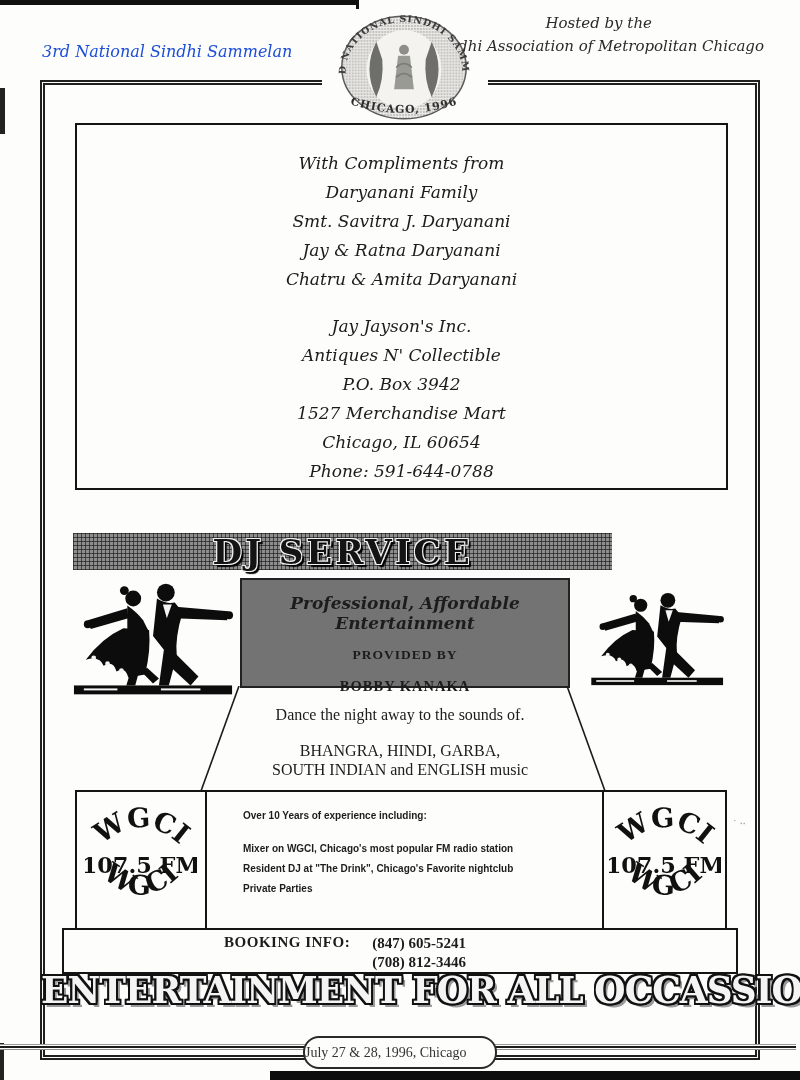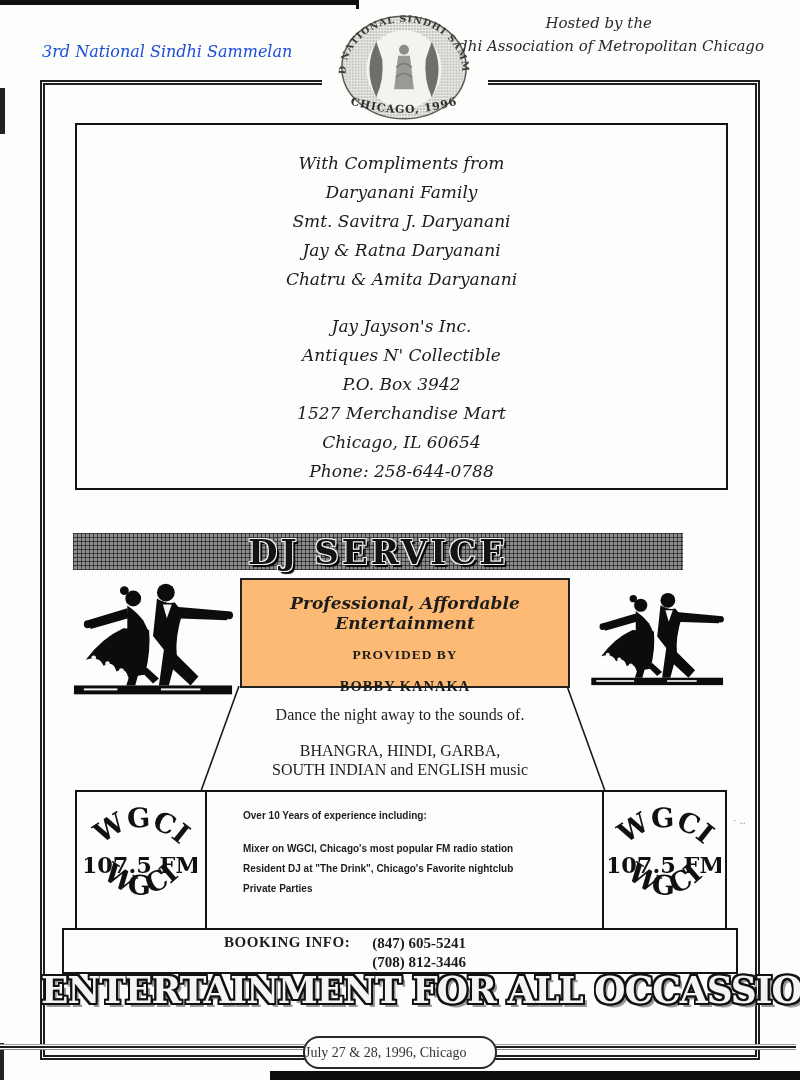--- a/index.html
+++ b/index.html
@@ -26,37 +26,37 @@
   .logo{left:325px;top:10px;}
 
   
   .comp-box{left:75px;top:123px;width:649px;height:363px;border:2px solid #141414;
             text-align:center;}
   .comp-group{font-style:italic;font-family:"DejaVu Serif",serif;font-size:17px;line-height:29px;}
   .comp-g1{margin-top:24px;}
   .comp-g2{margin-top:18px;}
 
   
-  .dj-banner{left:73px;top:533px;width:610px;height:37px;
+  .dj-banner{left:73px;top:533px;width:539px;height:37px;
     background-color:#8d8d8d;
     background-image:
       repeating-linear-gradient(0deg, rgba(15,15,15,.6) 0 1px, transparent 1px 4px),
       repeating-linear-gradient(90deg, rgba(15,15,15,.6) 0 1px, transparent 1px 4px);
     display:flex;align-items:center;justify-content:center;}
   .dj-banner-text{font-family:"DejaVu Serif",serif;font-weight:bold;font-size:34px;
     letter-spacing:3px;color:#141414;
     text-shadow:-1px -1px 0 #f2f2f2,1px -1px 0 #f2f2f2,-1px 1px 0 #f2f2f2,
                 1px 1px 0 #f2f2f2,3px 3px 1px #000;}
 
   .dancer-left{left:70px;top:578px;}
   .dancer-right{left:588px;top:580px;}
 
   
   .prov-box{left:240px;top:578px;width:326px;height:106px;border:2px solid #222;
-            text-align:center;background:#fdba74;}
+            text-align:center;background:#737373;}
   .prov-tagline{margin-top:13px;font-family:"DejaVu Serif",serif;font-style:italic;
                 font-weight:bold;font-size:17px;}
   .prov-by{margin-top:14px;font-weight:bold;font-size:13.5px;letter-spacing:1px;}
   .prov-name{margin-top:15px;font-weight:bold;font-size:14.5px;letter-spacing:1px;}
 
   .funnel{left:0;top:686px;}
 
   .dance-block{left:150px;top:706px;width:500px;text-align:center;font-size:16px;}
   .dance-line1{margin-bottom:17px;}
   .dance-line2{line-height:19px;}
@@ -147,21 +147,21 @@
       <div>Smt. Savitra  J. Daryanani</div>
       <div>Jay &amp; Ratna Daryanani</div>
       <div>Chatru &amp; Amita Daryanani</div>
     </div>
     <div class="comp-group comp-g2">
       <div>Jay Jayson's Inc.</div>
       <div>Antiques N' Collectible</div>
       <div>P.O. Box 3942</div>
       <div>1527 Merchandise Mart</div>
       <div>Chicago, IL  60654</div>
-      <div>Phone: 258-644-0788</div>
+      <div>Phone: 591-644-0788</div>
     </div>
   </div>
 
   <div class="abs dj-banner">
     <span class="dj-banner-text">DJ SERVICE</span>
   </div>
 
   <svg class="abs dancer-left" width="168" height="122" viewBox="0 0 170 122">
     <rect x="4" y="108" width="160" height="9" fill="#0c0c0c"></rect>
     <rect x="14" y="111" width="34" height="2" fill="#f4f4f4"></rect>

